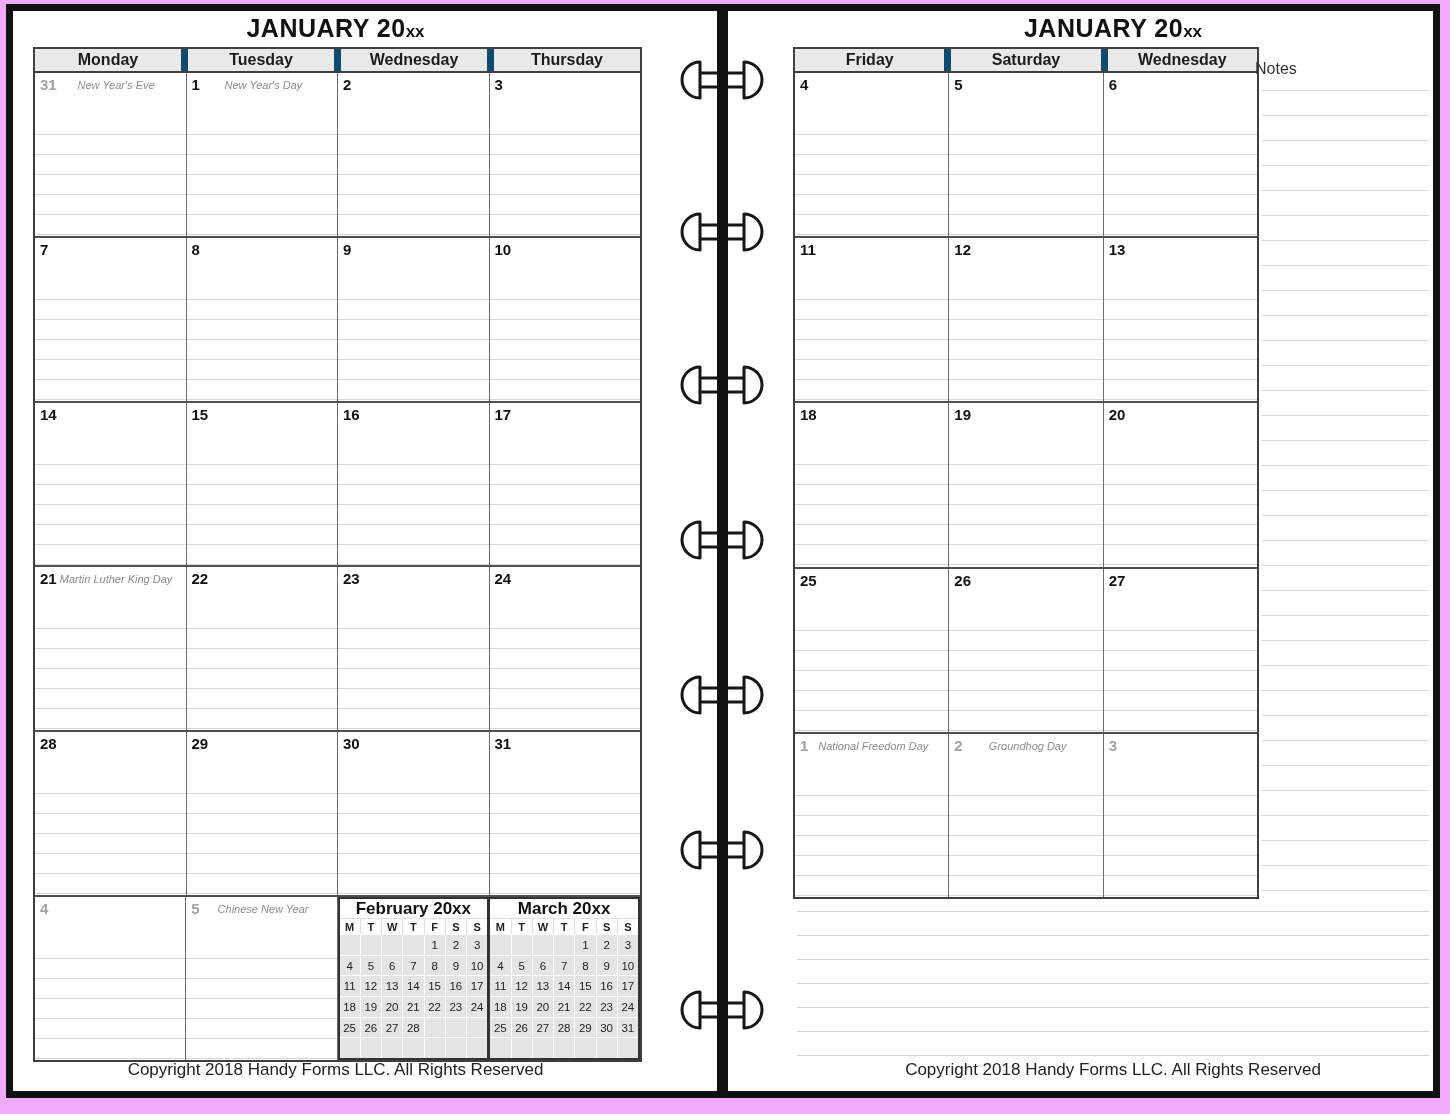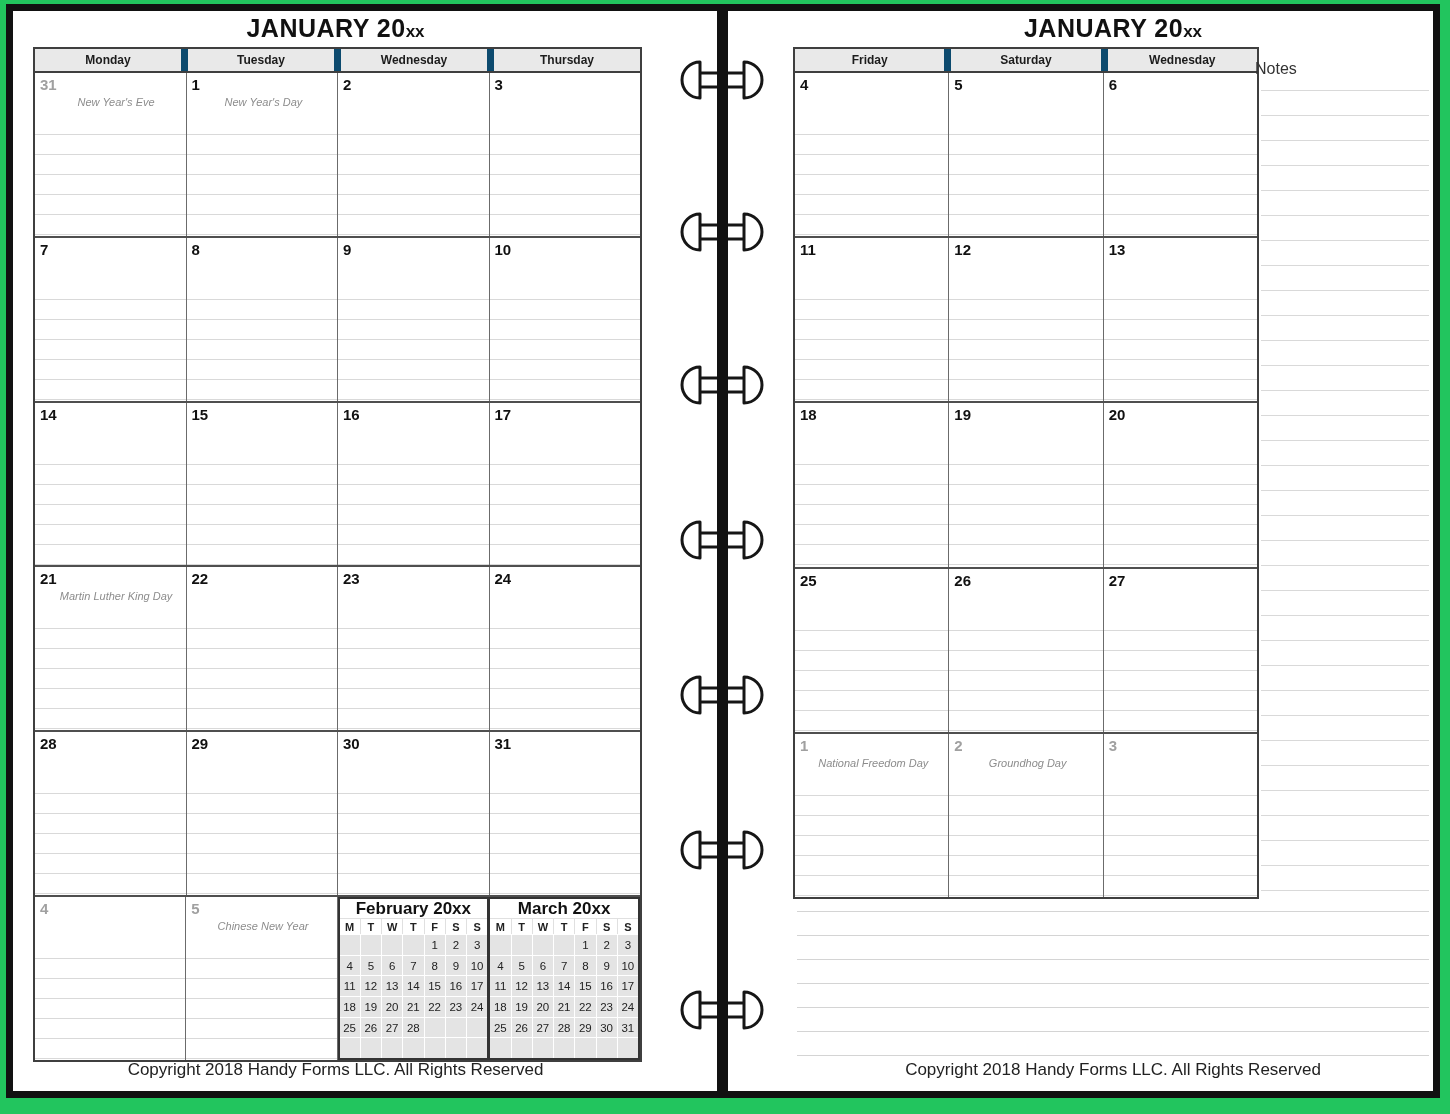--- a/index.html
+++ b/index.html
@@ -1,38 +1,38 @@
 <!DOCTYPE html>
 <html><head>
 <meta charset="utf-8">
 <style>
   html,body{margin:0;padding:0;background:#fff;}
-  .canvas{position:relative;width:1450px;height:1114px;background:#22c55e;overflow:hidden;
+  .canvas{position:relative;width:1450px;height:1114px;background:#f0abfc;overflow:hidden;
           font-family:"Liberation Sans","DejaVu Sans",sans-serif;color:#161616;}
   .frame{position:absolute;left:6px;top:4px;width:1420px;height:1080px;border:7px solid #111;background:#fff;}
   .spine{position:absolute;left:717px;top:4px;width:11px;height:1094px;background:#111;z-index:6;}
   .ring{position:absolute;z-index:5;}
   .page-title{position:absolute;text-align:center;font-weight:bold;font-size:25px;letter-spacing:.5px;color:#111;z-index:2;}
   .page-title .yr-suffix{font-size:17px;font-weight:bold;letter-spacing:0;}
   .title-left{left:33px;top:14px;width:605px;}
   .title-right{left:793px;top:14px;width:640px;}
   .month-grid{position:absolute;border:2px solid #3f3f3f;background:#fff;display:flex;flex-direction:column;z-index:2;}
   .grid-left{left:33px;top:47px;width:605px;height:1011px;}
   .grid-right{left:793px;top:47px;width:462px;height:848px;}
   .header-row{display:flex;height:22px;flex:0 0 22px;background:#e9e9e9;border-bottom:2px solid #3f3f3f;}
-  .header-cell{flex:1;text-align:center;font-weight:bold;font-size:12px;line-height:22px;color:#1c1c1c;}
+  .header-cell{flex:1;text-align:center;font-weight:bold;font-size:16px;line-height:22px;color:#1c1c1c;}
   .header-cell + .header-cell{border-left:7px solid #0c4a6e;}
   .week-row{display:flex;flex:1;position:relative;}
   .week-row + .week-row{border-top:2px solid #4f4f4f;}
   .day-cell{flex:1;position:relative;overflow:hidden;}
   .day-cell + .day-cell, .day-cell + .minical-wrap{border-left:1px solid #6b6b6b;}
   .cell-top{display:flex;align-items:flex-start;position:relative;z-index:1;}
   .day-num{font-weight:bold;font-size:15px;color:#111;padding:3px 0 0 5px;}
   .day-num.muted{color:#a0a0a0;}
-  .holiday{flex:1;text-align:center;font-style:italic;font-size:11px;color:#8c8c8c;padding:23px 10px 0 0;white-space:nowrap;}
+  .holiday{flex:1;text-align:center;font-style:italic;font-size:11px;color:#8c8c8c;padding:6px 10px 0 0;white-space:nowrap;}
   .cell-lines{position:absolute;left:0;right:0;top:42px;bottom:0;z-index:0;
     background:repeating-linear-gradient(to bottom,transparent 0 19px,#d9d9d9 19px 20px);}
   .minical-wrap{flex:0 0 50%;display:flex;background:#fff;}
   .minical{flex:1;display:flex;flex-direction:column;border:2px solid #333;background:#fff;}
   .minical + .minical{margin-left:-1px;}
   .mc-title{flex:0 0 19px;line-height:19px;text-align:center;font-weight:bold;font-size:17px;color:#111;}
   .mc-row{display:flex;flex:1;}
   .mc-row.mc-header{flex:0 0 16px;}
   .mc-hcell{flex:1;background:#fff;font-weight:bold;font-size:11px;color:#222;display:flex;align-items:center;justify-content:center;border-top:1px solid #e0e0e0;}
   .mc-hcell + .mc-hcell{border-left:1px solid #e0e0e0;}

